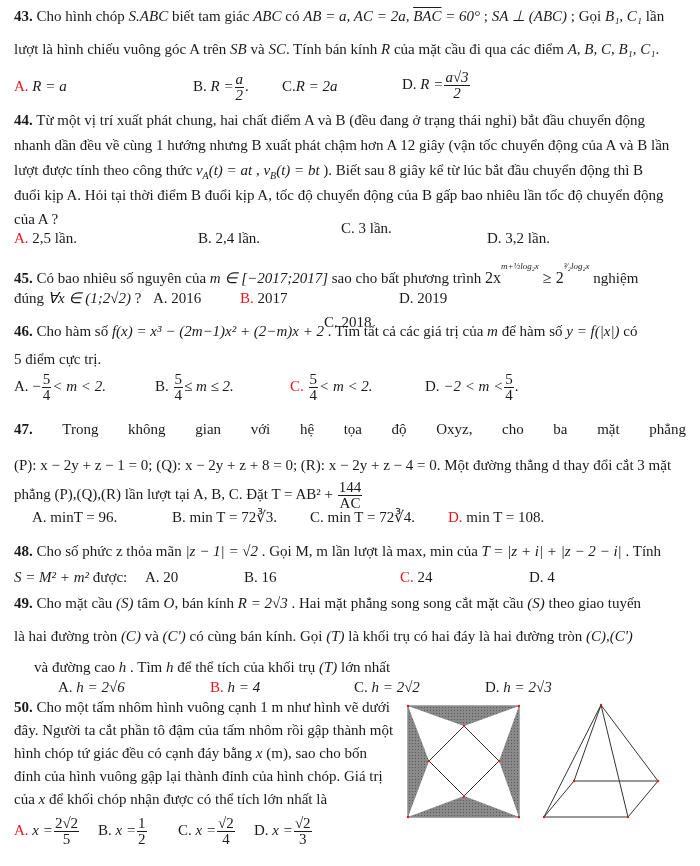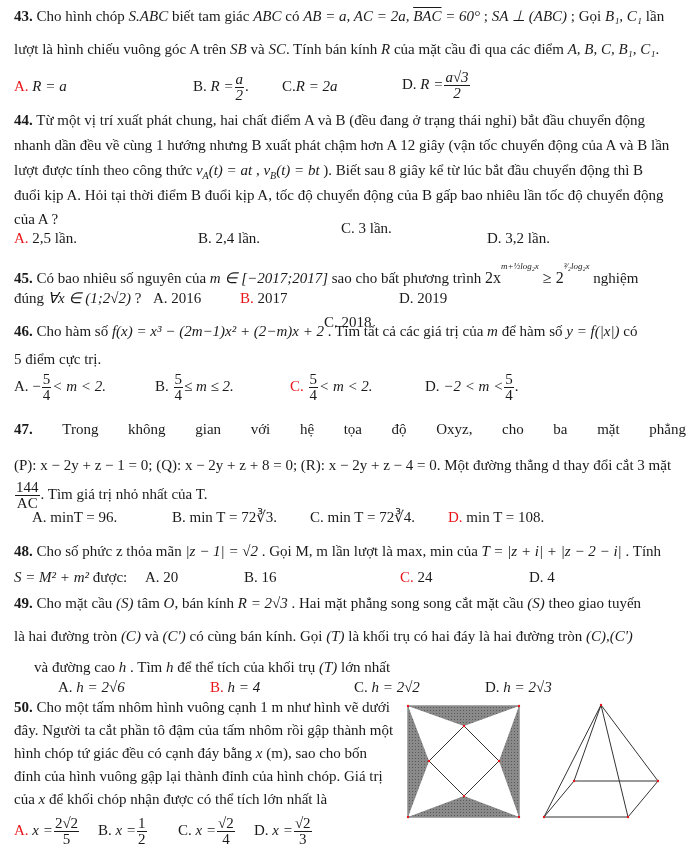--- a/index.html
+++ b/index.html
@@ -65,21 +65,21 @@
     <span>hệ</span>
     <span>tọa</span>
     <span>độ</span>
     <span>Oxyz,</span>
     <span>cho</span>
     <span>ba</span>
     <span>mặt</span>
     <span>phẳng</span>
 </div>
 <div class="line" style="top:455px;"><span>(P): x − 2y + z − 1 = 0; (Q): x − 2y + z + 8 = 0; (R): x − 2y + z − 4 = 0. Một đường thẳng d thay đổi cắt 3 mặt</span></div>
-<div class="line" style="top:480px;"><span class="frac"><span class="num">144</span><span>AC</span></span><span>. Tìm giá trị nhỏ nhất của T.</span></div>
+<div class="line" style="top:480px;"><span>phẳng (P),(Q),(R)  lần lượt tại A, B, C. Đặt  T = AB² + </span><span class="frac"><span class="num">144</span><span>AC</span></span></div>
 <div class="opt" style="left:32px; top:507px;"><span>A.</span> <span>minT = 96.</span></div>
 <div class="opt" style="left:172px; top:507px;"><span>B.</span> <span>min T = 72∛3.</span></div>
 <div class="opt" style="left:310px; top:507px;"><span>C.</span> <span>min T = 72∛4.</span></div>
 <div class="opt" style="left:448px; top:507px;"><span class="red">D.</span> <span>min T = 108.</span></div>
 
 <div class="line" style="top:541px;"><span class="q">48.</span> <span>Cho số phức z thỏa mãn </span><span class="i">|z − 1| = √2</span><span> . Gọi M, m lần lượt là max, min của  </span><span class="i">T = |z + i| + |z − 2 − i|</span><span> . Tính</span></div>
 <div class="line" style="top:567px;"><span class="i">S = M² + m²</span><span> được:</span></div>
 <div class="opt" style="left:145px; top:567px;"><span>A.</span> <span>20</span></div>
 <div class="opt" style="left:244px; top:567px;"><span>B.</span> <span>16</span></div>
 <div class="opt" style="left:400px; top:567px;"><span class="red">C.</span> <span>24</span></div>

